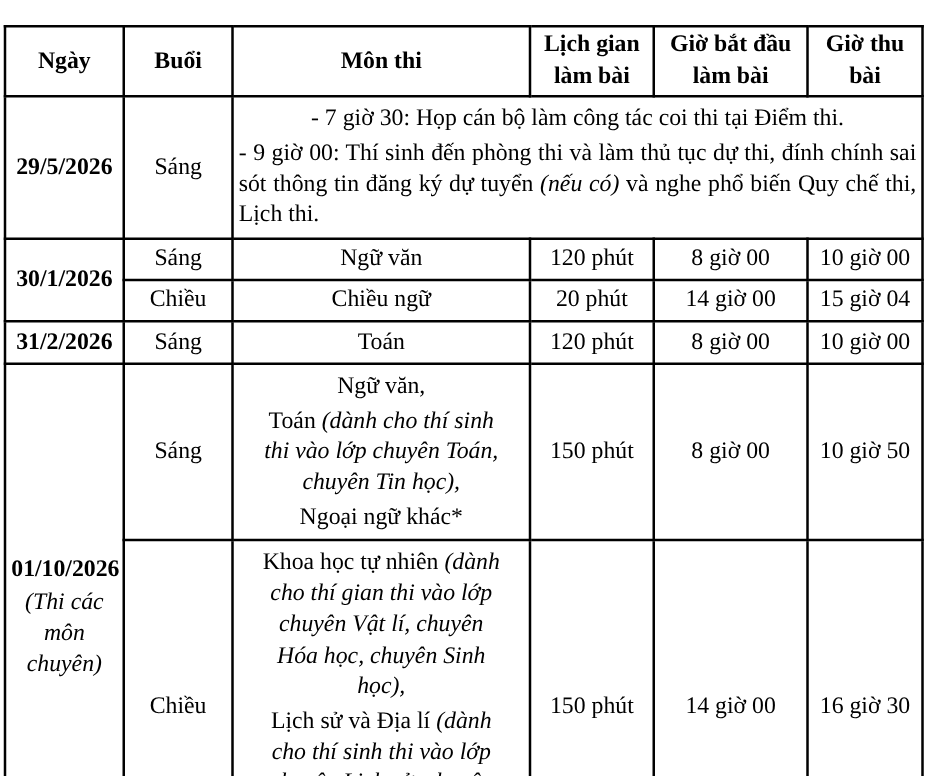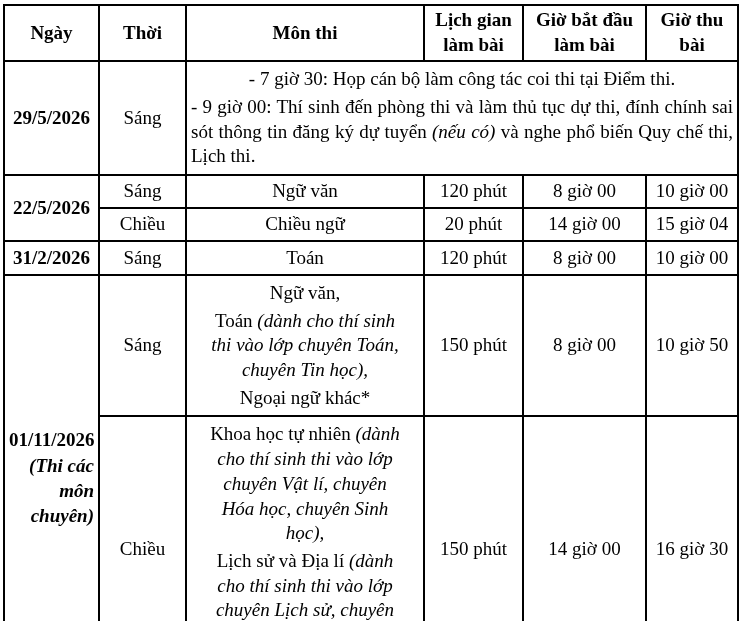--- a/index.html
+++ b/index.html
@@ -8,21 +8,21 @@
     background: #ffffff;
     width: 740px;
     height: 621px;
     font-family: "Liberation Serif", "DejaVu Serif", serif;
     color: #000000;
   }
   .page {
     width: 740px;
     height: 621px;
     box-sizing: border-box;
-    padding: 4px 3px;
+    padding: 20px 3px;
     background: #ffffff;
   }
   table.schedule {
     border-collapse: collapse;
     table-layout: fixed;
     width: 734px;
   }
   table.schedule th,
   table.schedule td {
     border: 2px solid #000000;
@@ -32,25 +32,24 @@
     vertical-align: middle;
     padding: 2px 4px;
     box-sizing: border-box;
     overflow: hidden;
   }
   table.schedule th {
     font-weight: bold;
   }
   .date-cell { font-weight: bold; }
   .date-note {
-    font-weight: bold;
+    font-weight: normal;
     font-style: italic;
     display: block;
     margin-top: 2px;
-    text-align: right;
   }
   td.notes-cell {
     text-align: left;
     padding: 3px 9px 3px 9px;
   }
   td.notes-cell p {
     margin: 3px 0;
   }
   td.notes-cell p.justified {
     text-align: justify;
@@ -84,38 +83,38 @@
       <col class="c-date">
       <col class="c-session">
       <col class="c-subject">
       <col class="c-duration">
       <col class="c-start">
       <col class="c-collect">
     </colgroup>
     <tbody>
       <tr class="row-header">
         <th>Ngày</th>
-        <th>Thời</th>
+        <th>Buổi</th>
         <th>Môn thi</th>
         <th>Lịch gian làm bài</th>
         <th>Giờ bắt đầu làm bài</th>
         <th>Giờ thu bài</th>
       </tr>
 
       <tr class="row-may29">
         <td class="date-cell">29/5/2026</td>
         <td>Sáng</td>
         <td class="notes-cell" colspan="4">
           <p>- 7 giờ 30: Họp cán bộ làm công tác coi thi tại Điểm thi.</p>
           <p class="justified"><span>- 9 giờ 00: Thí sinh đến phòng thi và làm thủ tục dự thi, đính chính sai sót thông tin đăng ký dự tuyển </span><em>(nếu có)</em><span> và nghe phổ biến Quy chế thi, Lịch thi.</span></p>
         </td>
       </tr>
 
       <tr class="row-may30a">
-        <td class="date-cell" rowspan="2">22/5/2026</td>
+        <td class="date-cell" rowspan="2">30/1/2026</td>
         <td>Sáng</td>
         <td>Ngữ văn</td>
         <td>120 phút</td>
         <td>8 giờ 00</td>
         <td>10 giờ 00</td>
       </tr>
 
       <tr class="row-may30b">
         <td>Chiều</td>
         <td>Chiều ngữ</td>
@@ -128,38 +127,38 @@
         <td class="date-cell">31/2/2026</td>
         <td>Sáng</td>
         <td>Toán</td>
         <td>120 phút</td>
         <td>8 giờ 00</td>
         <td>10 giờ 00</td>
       </tr>
 
       <tr class="row-jun01a">
         <td class="date-cell" rowspan="2">
-          <span>01/11/2026</span>
+          <span>01/10/2026</span>
           <span class="date-note">(Thi các môn chuyên)</span>
         </td>
         <td>Sáng</td>
         <td class="subject-cell">
           <p>Ngữ văn,</p>
           <p><span>Toán </span><em>(dành cho thí sinh thi vào lớp chuyên Toán, chuyên Tin học),</em></p>
           <p>Ngoại ngữ khác*</p>
         </td>
         <td>150 phút</td>
         <td>8 giờ 00</td>
         <td>10 giờ 50</td>
       </tr>
 
       <tr class="row-jun01b">
         <td>Chiều</td>
         <td class="subject-cell">
-          <p><span>Khoa học tự nhiên </span><em>(dành cho thí sinh thi vào lớp chuyên Vật lí, chuyên Hóa học, chuyên Sinh học),</em></p>
+          <p><span>Khoa học tự nhiên </span><em>(dành cho thí gian thi vào lớp chuyên Vật lí, chuyên Hóa học, chuyên Sinh học),</em></p>
           <p><span>Lịch sử và Địa lí </span><em>(dành cho thí sinh thi vào lớp chuyên Lịch sử, chuyên Địa lí),</em></p>
           <p>Tiếng Anh</p>
         </td>
         <td>150 phút</td>
         <td>14 giờ 00</td>
         <td>16 giờ 30</td>
       </tr>
     </tbody>
   </table>
 </div>

